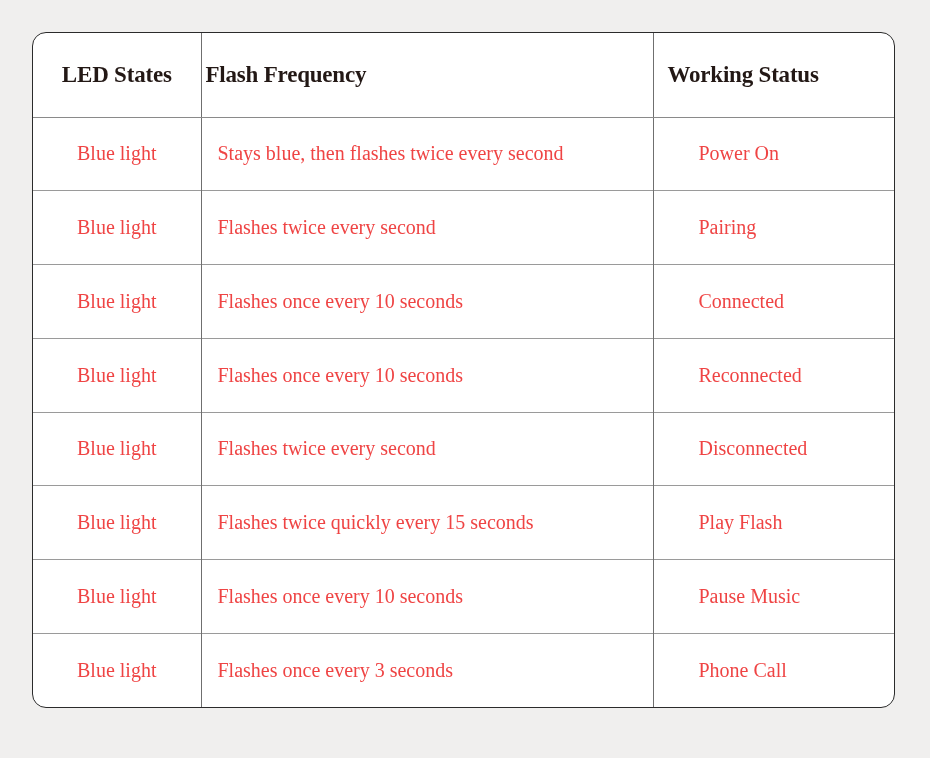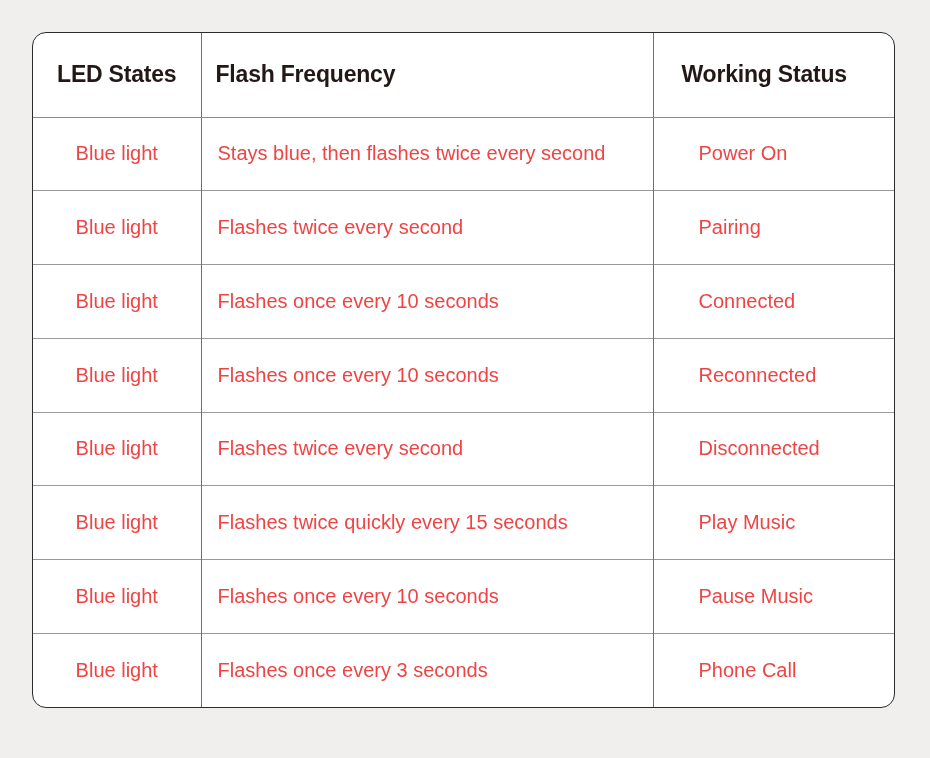--- a/index.html
+++ b/index.html
@@ -1,15 +1,15 @@
 <!DOCTYPE html>
 <html><head>
 <meta charset="utf-8">
 <style>
-  * { box-sizing: border-box; margin: 0; padding: 0; }
+  * { box-sizing: border-box; margin: 0; padding: 0; font-family: Liberation Serif, serif; }
 
   html, body {
     width: 930px;
     height: 758px;
   }
 
   body {
     background: #f0efee;
     font-family: "Liberation Sans", sans-serif;
     -webkit-font-smoothing: antialiased;
@@ -49,22 +49,22 @@
     color: #231815;
     letter-spacing: -0.2px;
     border-bottom: 1.5px solid #8a8a8a;
     vertical-align: middle;
   }
 
   thead th.cell-led {
     text-align: center;
     padding: 0 10px;
   }
-  thead th.cell-freq   { padding-left: 14px; }
-  thead th.cell-status { padding-left: 28px; }
+  thead th.cell-freq   { padding-left: 4px; }
+  thead th.cell-status { padding-left: 14px; }
 
   thead th.cell-freq,
   thead th.cell-status {
     border-left: 1.2px solid #6f6f6f;
   }
 
   tbody tr.data-row {
     height: 73px;
   }
 
@@ -134,21 +134,21 @@
           <td class="cell-status">Reconnected</td>
         </tr>
         <tr class="data-row">
           <td class="cell-led">Blue light</td>
           <td class="cell-freq">Flashes twice every second</td>
           <td class="cell-status">Disconnected</td>
         </tr>
         <tr class="data-row">
           <td class="cell-led">Blue light</td>
           <td class="cell-freq">Flashes twice quickly every 15 seconds</td>
-          <td class="cell-status">Play Music</td>
+          <td class="cell-status">Play Flash</td>
         </tr>
         <tr class="data-row">
           <td class="cell-led">Blue light</td>
           <td class="cell-freq">Flashes once every 10 seconds</td>
           <td class="cell-status">Pause Music</td>
         </tr>
         <tr class="data-row">
           <td class="cell-led">Blue light</td>
           <td class="cell-freq">Flashes once every 3 seconds</td>
           <td class="cell-status">Phone Call</td>

